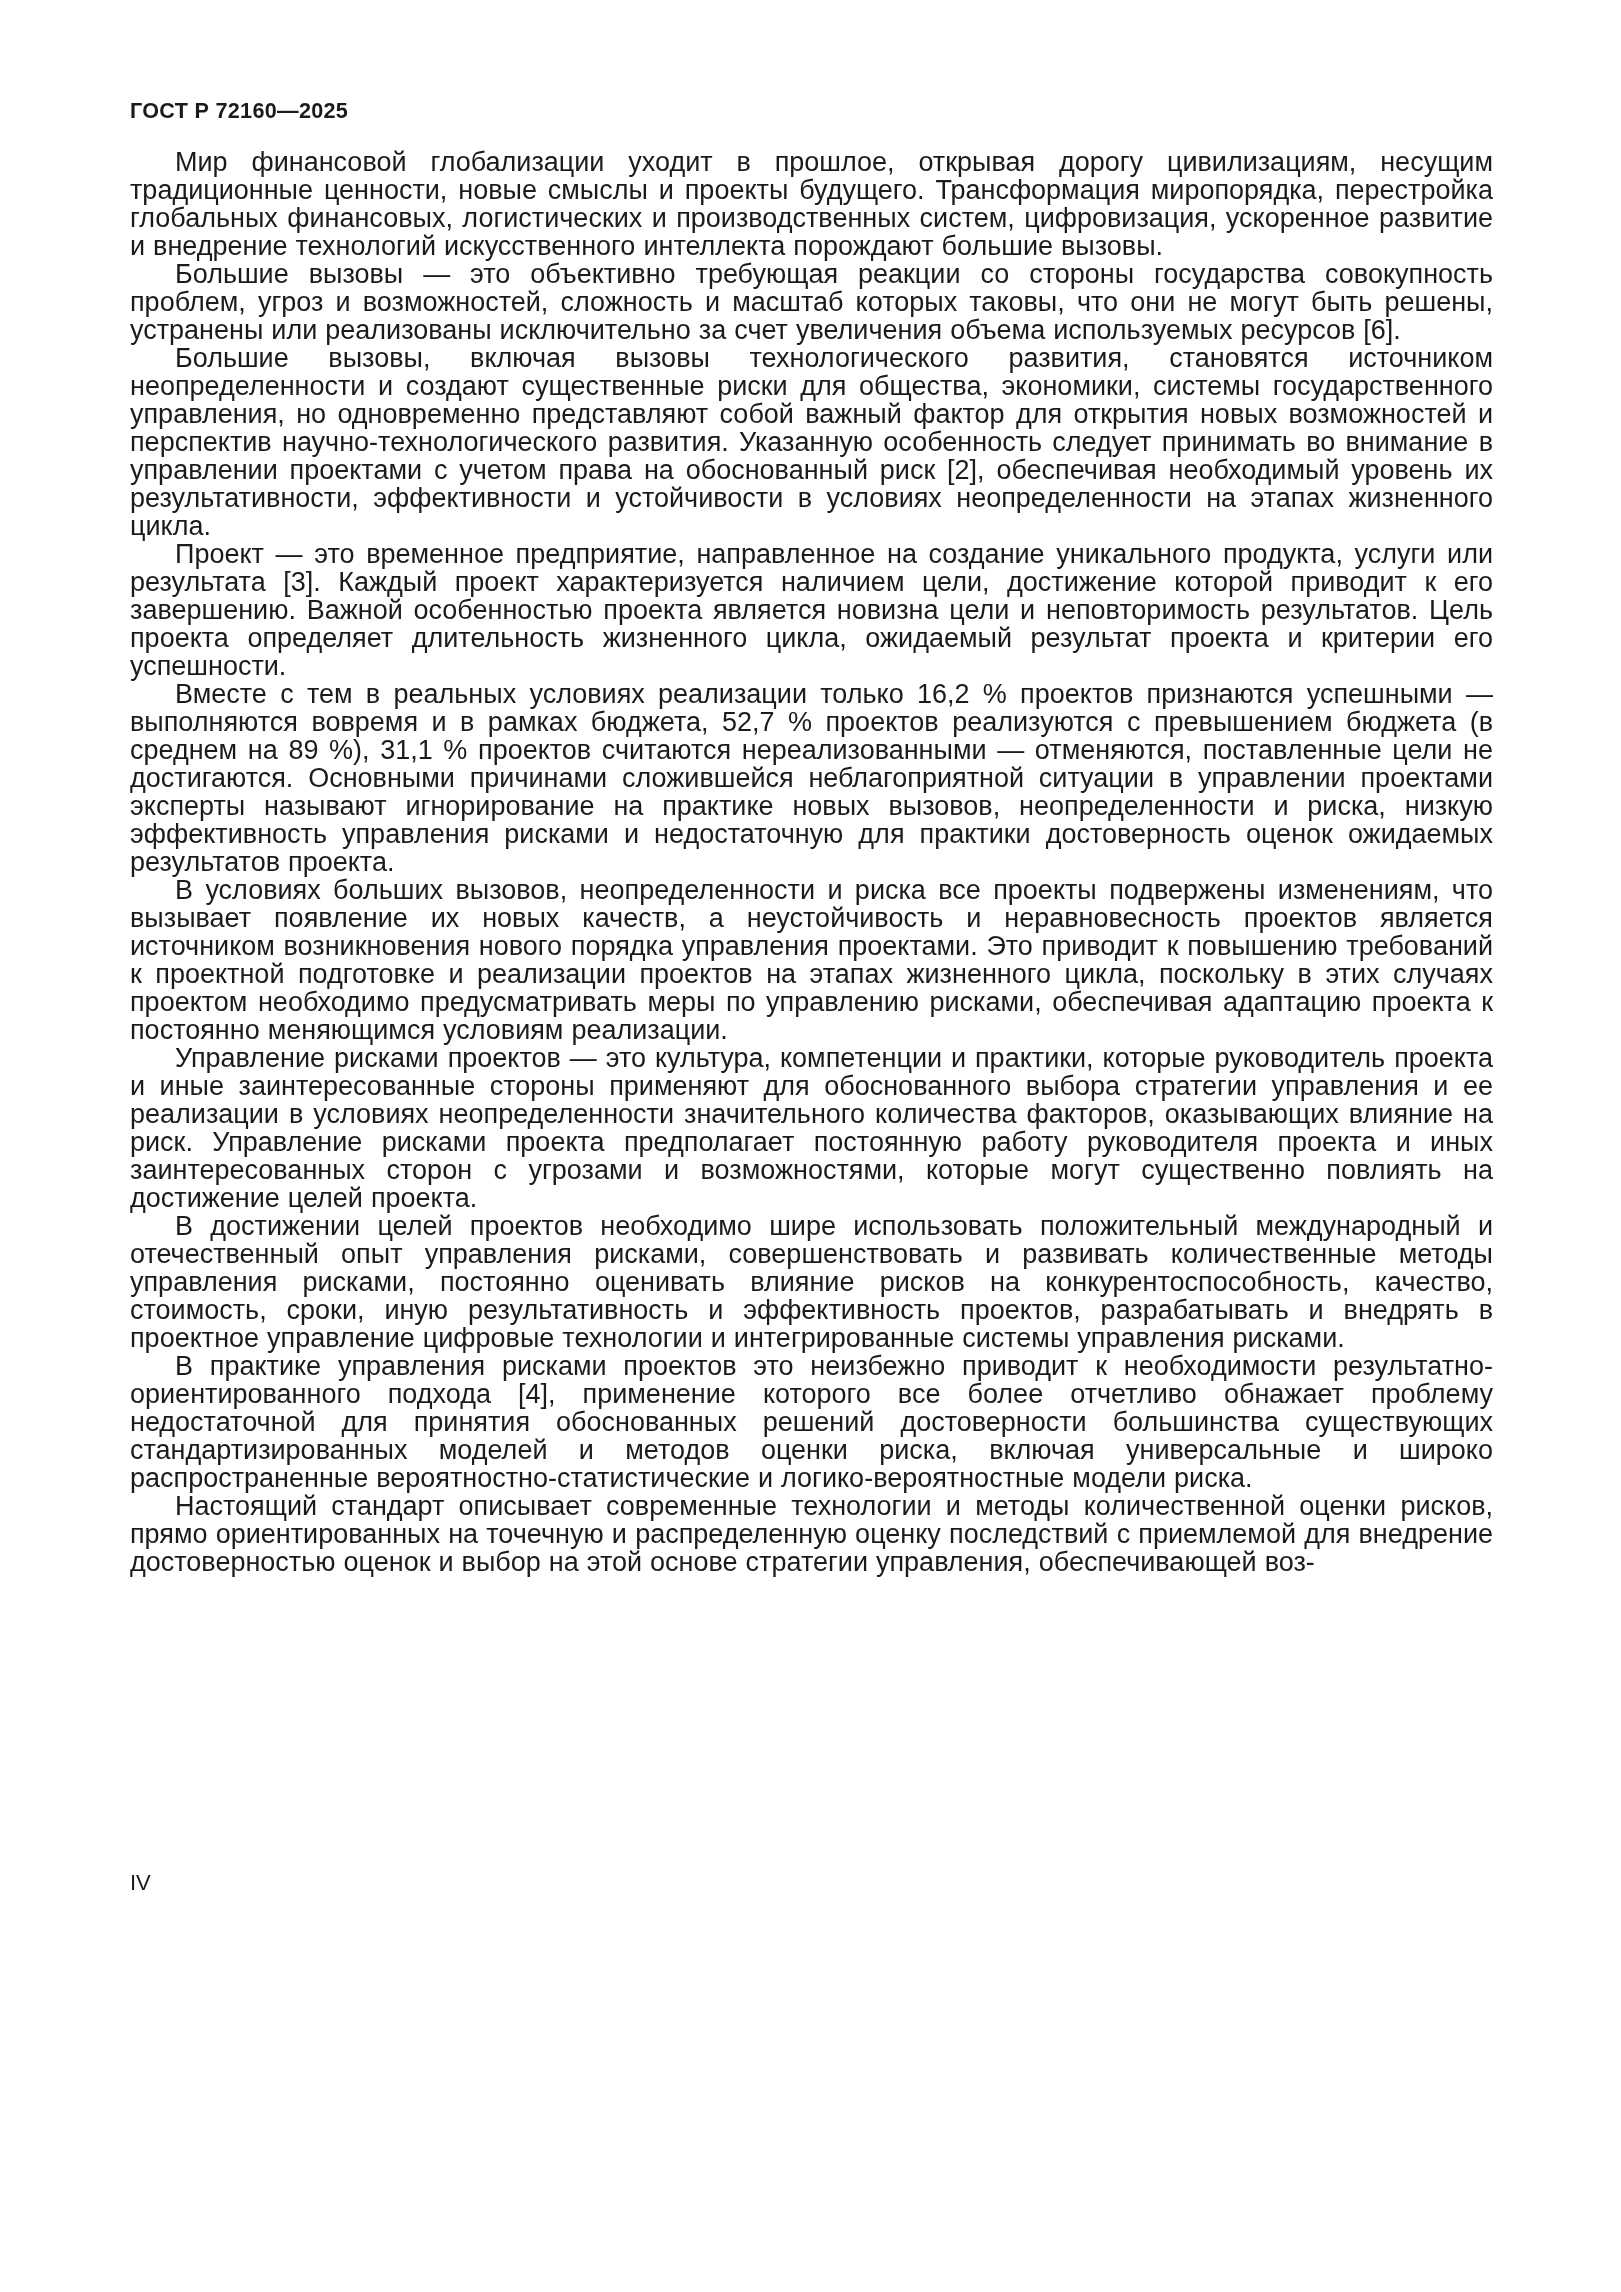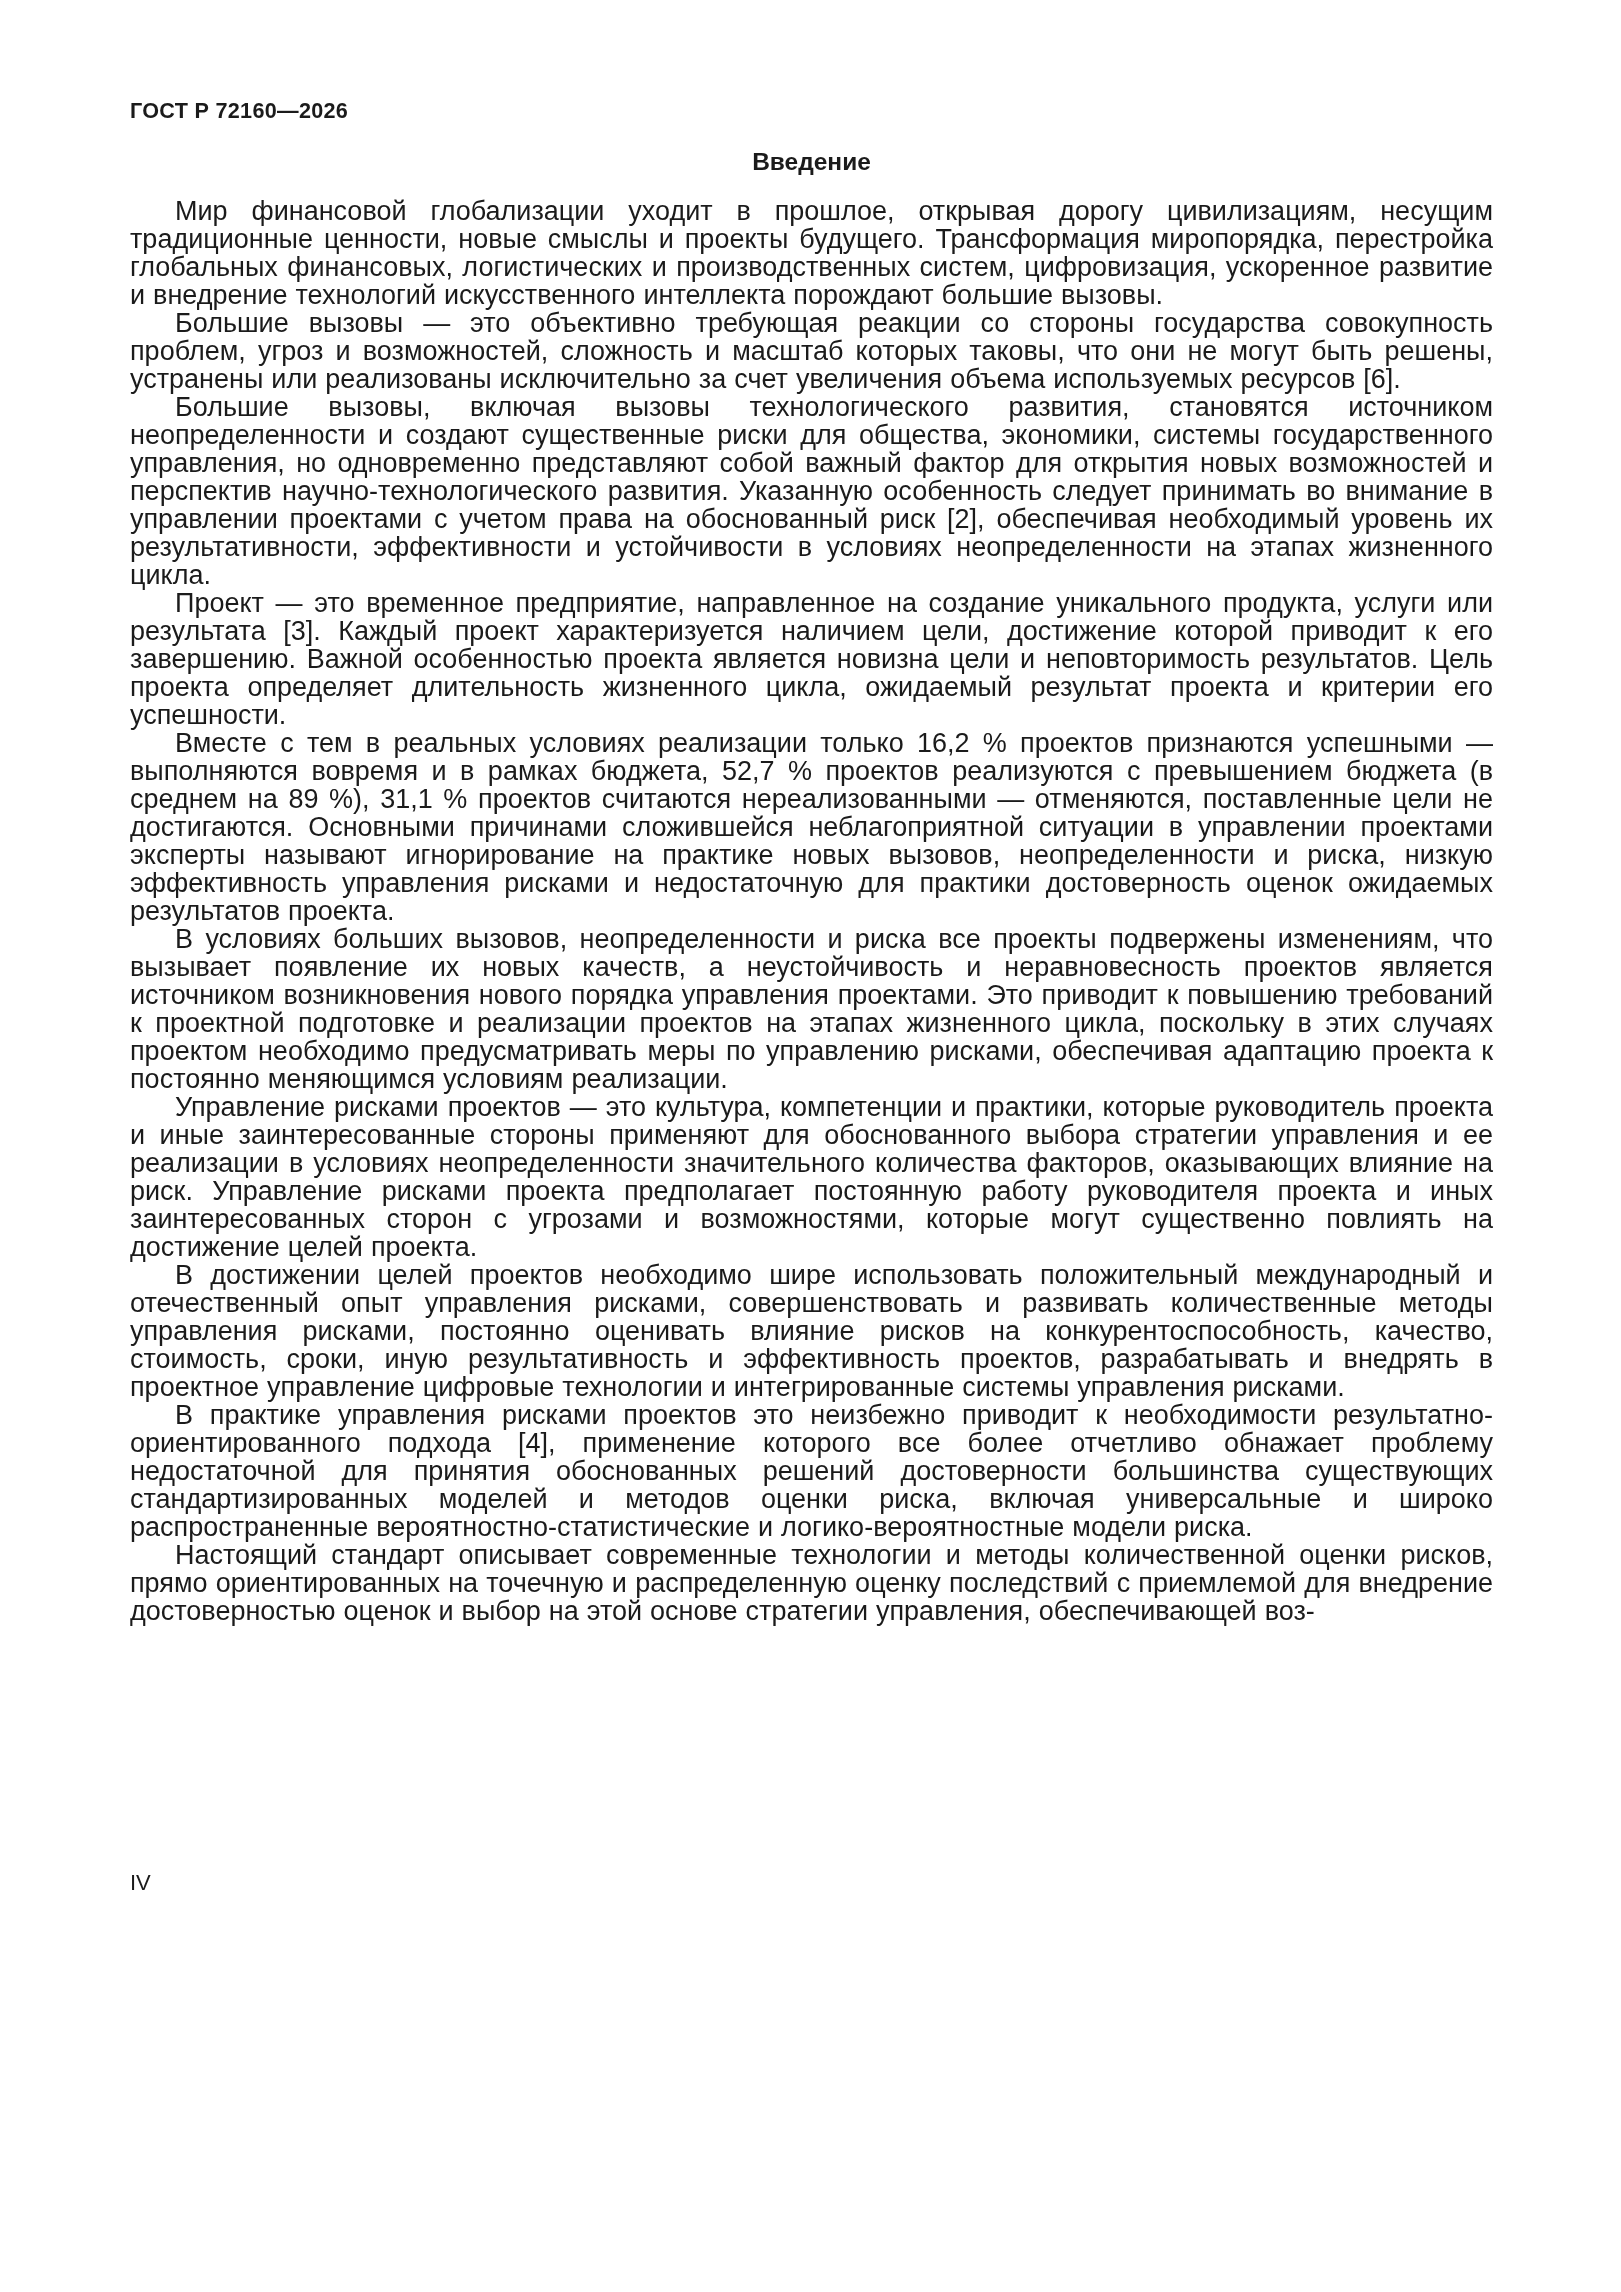--- a/index.html
+++ b/index.html
@@ -41,23 +41,22 @@
     left: 130px;
     top: 1870px;
     font-size: 22px;
   }
 </style>
 </head>
 <body>
 
 <div class="page">
 
-  <div class="doc-header">ГОСТ Р 72160—2026</div>
+  <div class="doc-header">ГОСТ Р 72160—2025</div>
 
-  <h1 class="doc-title">Введение</h1>
 
   <div class="body-text">
     <p>Мир финансовой глобализации уходит в прошлое, открывая дорогу цивилизациям, несущим традиционные ценности, новые смыслы и проекты будущего. Трансформация миропорядка, перестройка глобальных финансовых, логистических и производственных систем, цифровизация, ускоренное развитие и внедрение технологий искусственного интеллекта порождают большие вызовы.</p>
     <p>Большие вызовы — это объективно требующая реакции со стороны государства совокупность проблем, угроз и возможностей, сложность и масштаб которых таковы, что они не могут быть решены, устранены или реализованы исключительно за счет увеличения объема используемых ресурсов [6].</p>
     <p>Большие вызовы, включая вызовы технологического развития, становятся источником неопределенности и создают существенные риски для общества, экономики, системы государственного управления, но одновременно представляют собой важный фактор для открытия новых возможностей и перспектив научно-технологического развития. Указанную особенность следует принимать во внимание в управлении проектами с учетом права на обоснованный риск [2], обеспечивая необходимый уровень их результативности, эффективности и устойчивости в условиях неопределенности на этапах жизненного цикла.</p>
     <p>Проект — это временное предприятие, направленное на создание уникального продукта, услуги или результата [3]. Каждый проект характеризуется наличием цели, достижение которой приводит к его завершению. Важной особенностью проекта является новизна цели и неповторимость результатов. Цель проекта определяет длительность жизненного цикла, ожидаемый результат проекта и критерии его успешности.</p>
     <p>Вместе с тем в реальных условиях реализации только 16,2 % проектов признаются успешными — выполняются вовремя и в рамках бюджета, 52,7 % проектов реализуются с превышением бюджета (в среднем на 89 %), 31,1 % проектов считаются нереализованными — отменяются, поставленные цели не достигаются. Основными причинами сложившейся неблагоприятной ситуации в управлении проектами эксперты называют игнорирование на практике новых вызовов, неопределенности и риска, низкую эффективность управления рисками и недостаточную для практики достоверность оценок ожидаемых результатов проекта.</p>
     <p>В условиях больших вызовов, неопределенности и риска все проекты подвержены изменениям, что вызывает появление их новых качеств, а неустойчивость и неравновесность проектов является источником возникновения нового порядка управления проектами. Это приводит к повышению требований к проектной подготовке и реализации проектов на этапах жизненного цикла, поскольку в этих случаях проектом необходимо предусматривать меры по управлению рисками, обеспечивая адаптацию проекта к постоянно меняющимся условиям реализации.</p>
     <p>Управление рисками проектов — это культура, компетенции и практики, которые руководитель проекта и иные заинтересованные стороны применяют для обоснованного выбора стратегии управления и ее реализации в условиях неопределенности значительного количества факторов, оказывающих влияние на риск. Управление рисками проекта предполагает постоянную работу руководителя проекта и иных заинтересованных сторон с угрозами и возможностями, которые могут существенно повлиять на достижение целей проекта.</p>
     <p>В достижении целей проектов необходимо шире использовать положительный международный и отечественный опыт управления рисками, совершенствовать и развивать количественные методы управления рисками, постоянно оценивать влияние рисков на конкурентоспособность, качество, стоимость, сроки, иную результативность и эффективность проектов, разрабатывать и внедрять в проектное управление цифровые технологии и интегрированные системы управления рисками.</p>

